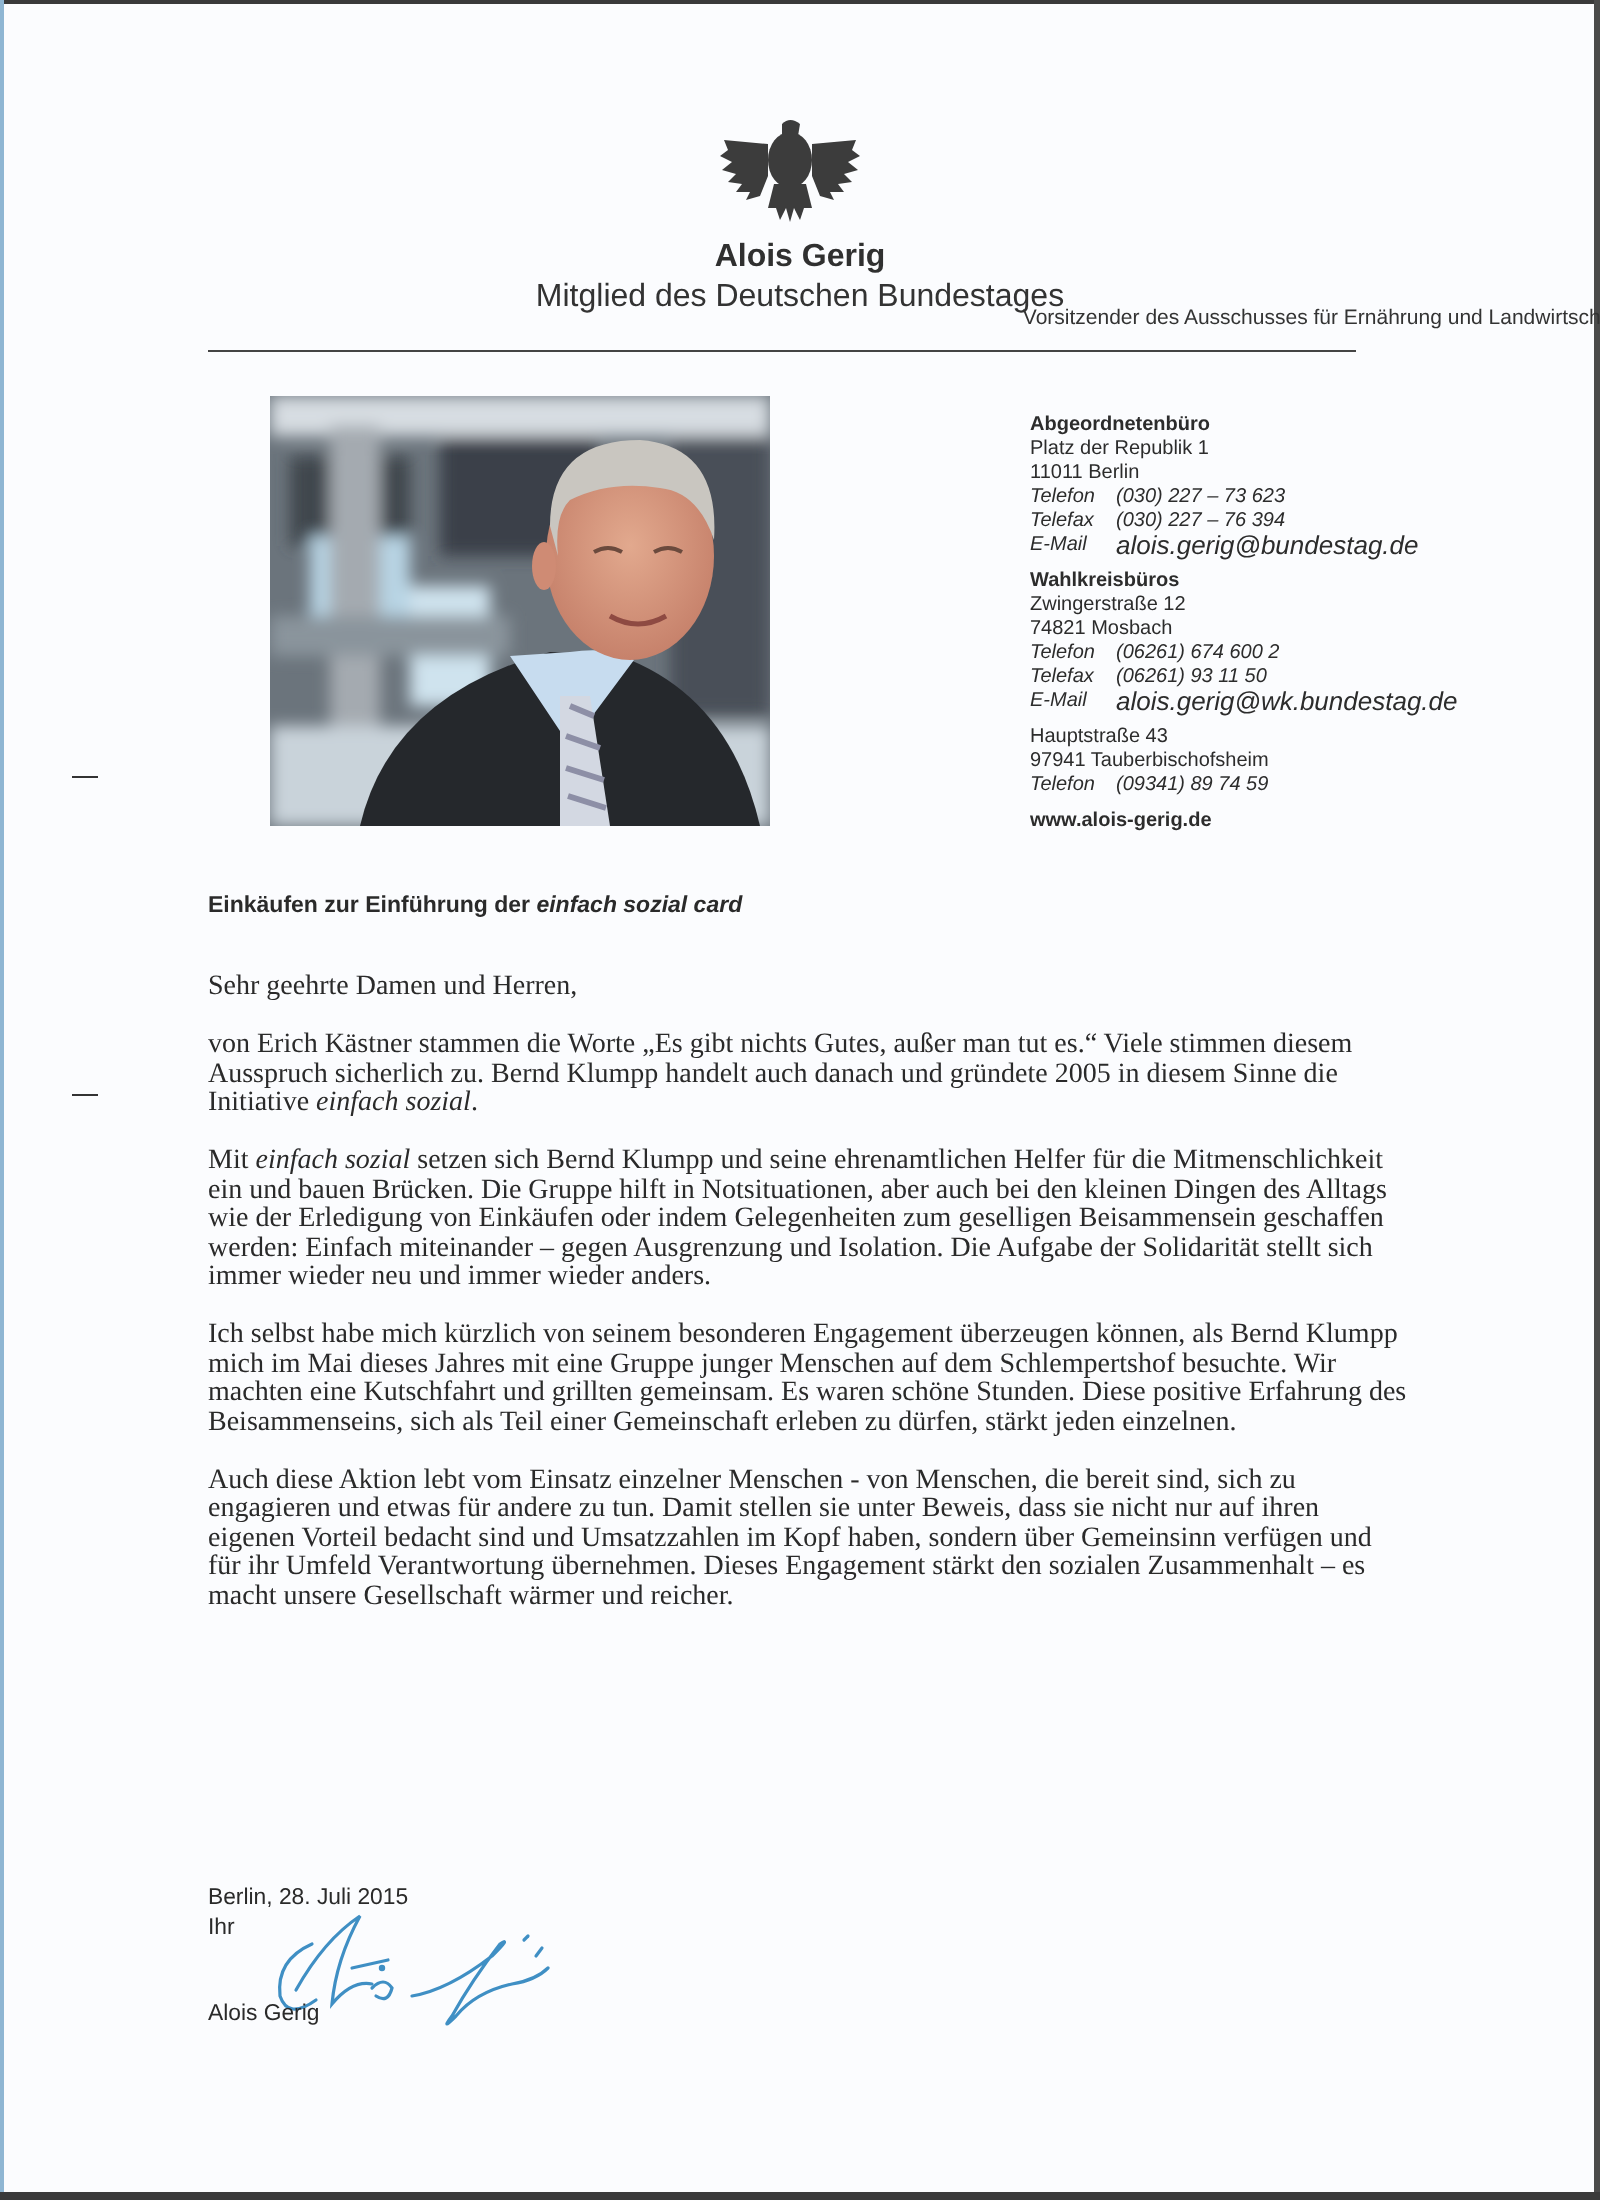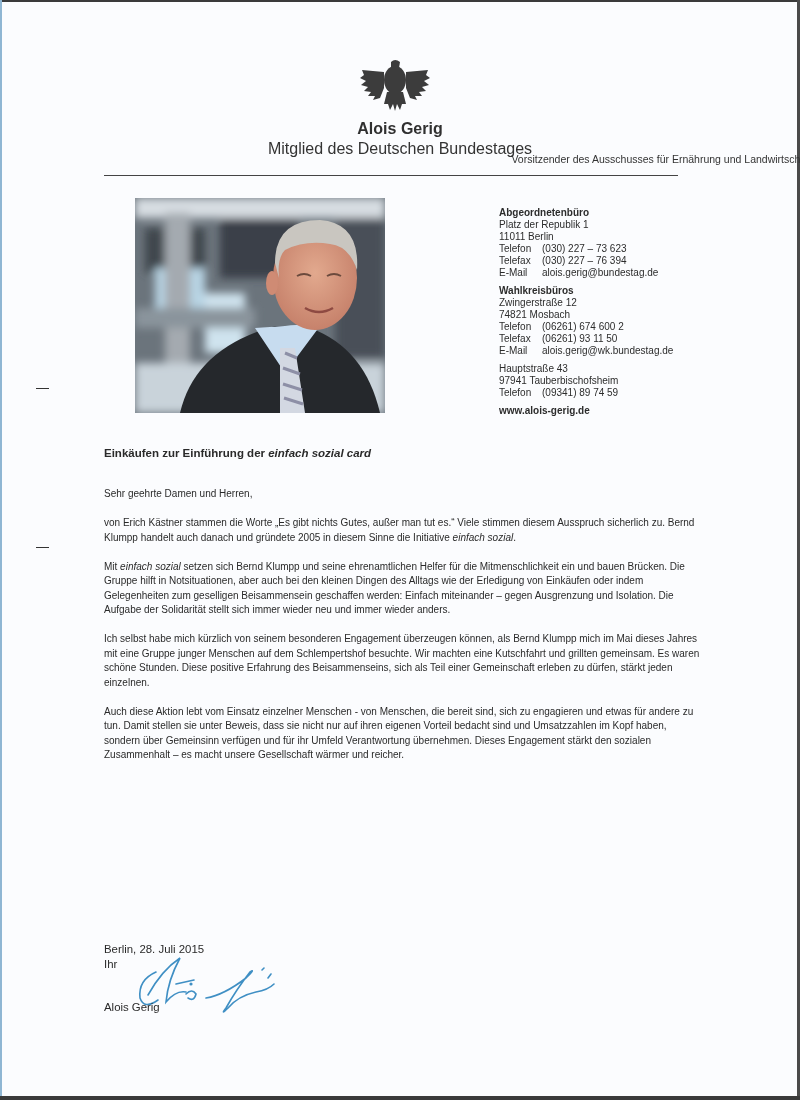--- a/index.html
+++ b/index.html
@@ -15,34 +15,34 @@
   .bottom-edge { position: absolute; left: 0; bottom: 0; width: 800px; height: 4px; background: #3a3a3a; }
 
   .eagle { position: absolute; left: 358px; top: 58px; width: 74px; height: 54px; }
   .name { position: absolute; left: 0; width: 800px; top: 120px; text-align: center; font-weight: bold; font-size: 16px; color: #303030; }
   .sub1 { position: absolute; left: 0; width: 800px; top: 140px; text-align: center; font-size: 16px; color: #333; }
   .sub2 { position: absolute; left: 12px; width: 800px; top: 153px; text-align: right; font-size: 10.5px; color: #333; }
   .hrule { position: absolute; left: 104px; top: 175px; width: 574px; height: 1px; background: #444; }
 
   .photo { position: absolute; left: 135px; top: 198px; width: 250px; height: 215px; overflow: hidden; background: #5c6670; }
 
-  .contact { position: absolute; left: 499px; top: 207px; font-size: 10px; line-height: 12px; color: #2c2c2c; }
+  .contact { position: absolute; left: 515px; top: 207px; font-size: 10px; line-height: 12px; color: #2c2c2c; }
   .contact .hd { font-weight: bold; }
-  .contact .row { display: flex; }
+  .contact .row { display: flex; font-style: italic; }
   .contact .lbl { width: 43px; }
-  .contact .mail { font-size: 10px; }
+  .contact .mail { font-size: 13px; }
   .contact .gap { height: 6px; }
   .contact .web { font-weight: bold; }
 
   .marker { position: absolute; left: 36px; width: 13px; height: 1px; background: #333; }
 
   .title { position: absolute; left: 104px; top: 447px; font-size: 11.5px; font-weight: bold; color: #2a2a2a; }
   .title em { font-style: italic; }
 
-  .body { position: absolute; left: 104px; top: 487px; width: 600px; font-size: 10px; line-height: 14.5px; color: #2a2a2a; }
+  .body { position: absolute; left: 104px; top: 487px; width: 600px; font-size: 14px; line-height: 14.5px; color: #2a2a2a; font-family: Liberation Serif, serif; }
   .body p { margin: 0 0 14.5px 0; }
 
   .sign { position: absolute; left: 104px; top: 942px; font-size: 11.4px; line-height: 14.5px; color: #2a2a2a; }
   .signature { position: absolute; left: 128px; top: 950px; width: 160px; height: 70px; }
   .signame { position: absolute; left: 104px; top: 1001px; font-size: 11.4px; color: #2a2a2a; }
 </style>
 </head>
 <body>
 
 <div class="top-edge"></div>

